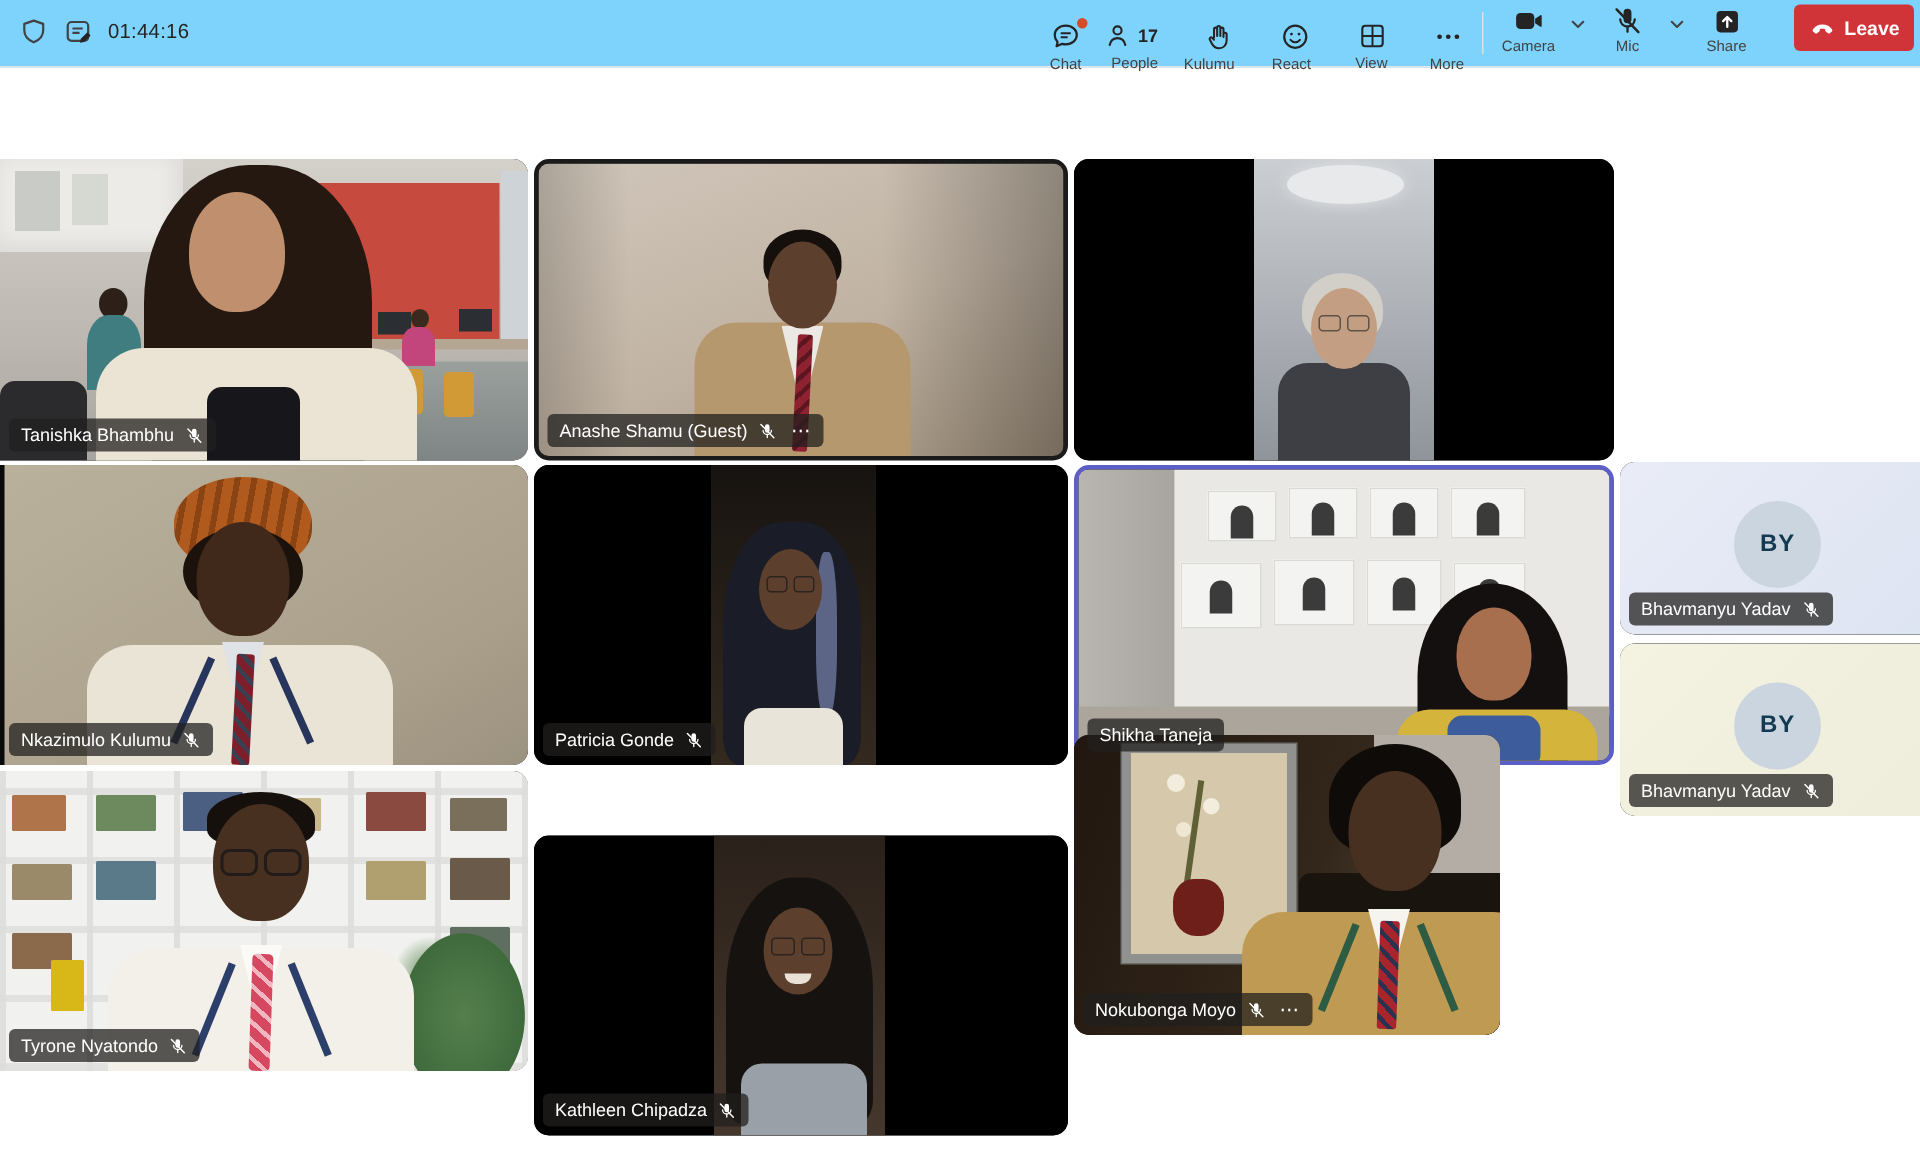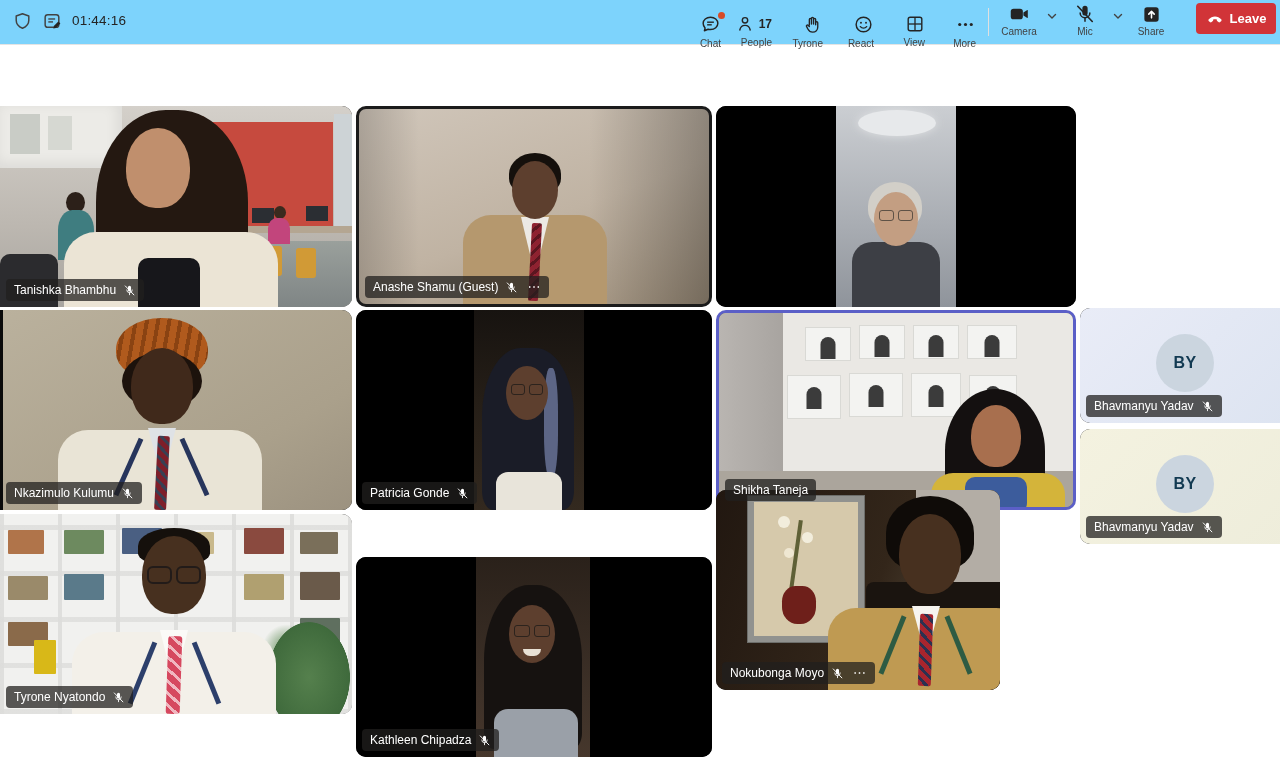--- a/index.html
+++ b/index.html
@@ -244,21 +244,21 @@
         <span class="pcount">17</span>
       </span>
       <span class="tlabel">People</span>
     </div>
     <div class="tool">
       <span class="ticon">
         <svg width="21" height="21" viewBox="0 0 20 20" fill="none" stroke="#242424" stroke-width="1.3" stroke-linecap="round" stroke-linejoin="round">
             <path d="M7 10.5V5.2a1 1 0 0 1 2 0V9.5M9 9.5V4.2a1 1 0 0 1 2 0V9.5M11 9.5V5.2a1 1 0 0 1 2 0v5M13 10.2V8.4a1 1 0 0 1 2 0v4c0 2.9-2 4.9-4.8 4.9-2.3 0-3.6-1-4.6-3L4.3 11.8c-.5-.9.7-1.8 1.5-1.1l1.2 1.2"></path>
           </svg>
       </span>
-      <span class="tlabel">Tyrone</span>
+      <span class="tlabel">Kulumu</span>
     </div>
     <div class="tool">
       <span class="ticon">
         <svg width="21" height="21" viewBox="0 0 20 20">
             <circle cx="10" cy="10" r="7" stroke="#242424" stroke-width="1.4" fill="none"></circle>
             <circle cx="7.6" cy="8.3" r="0.9" fill="#242424"></circle>
             <circle cx="12.4" cy="8.3" r="0.9" fill="#242424"></circle>
             <path d="M7 12c.8 1 1.8 1.5 3 1.5s2.2-.5 3-1.5" stroke="#242424" stroke-width="1.3" fill="none" stroke-linecap="round"></path>
           </svg>
       </span>

